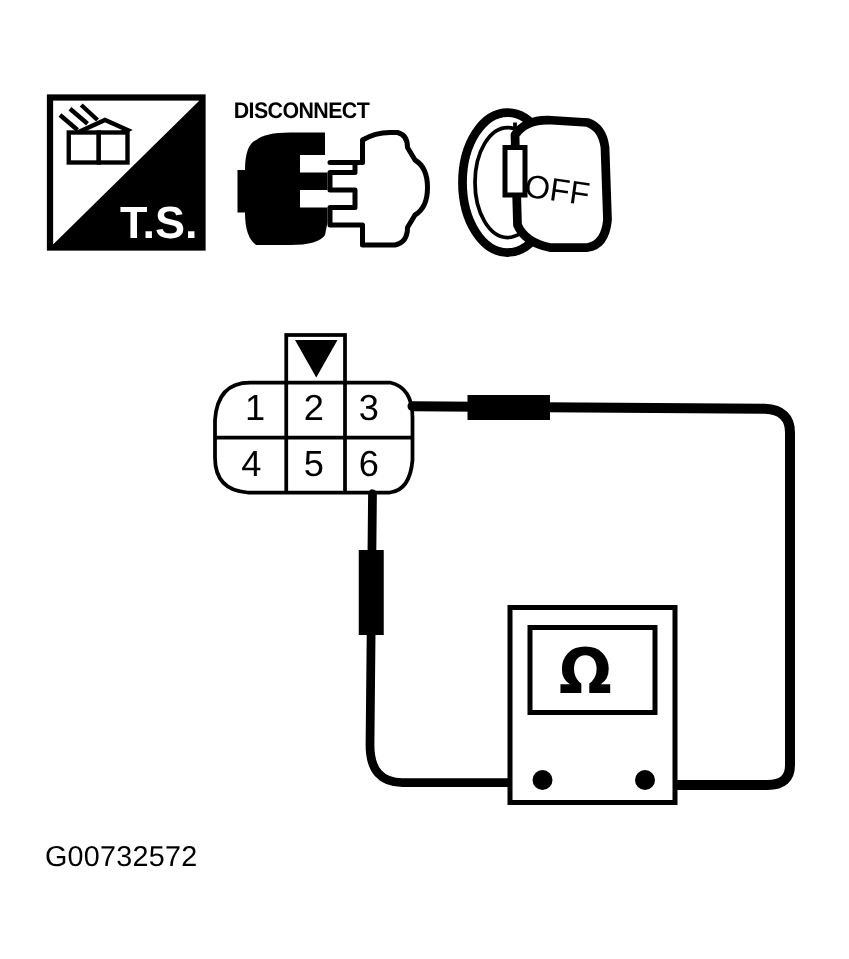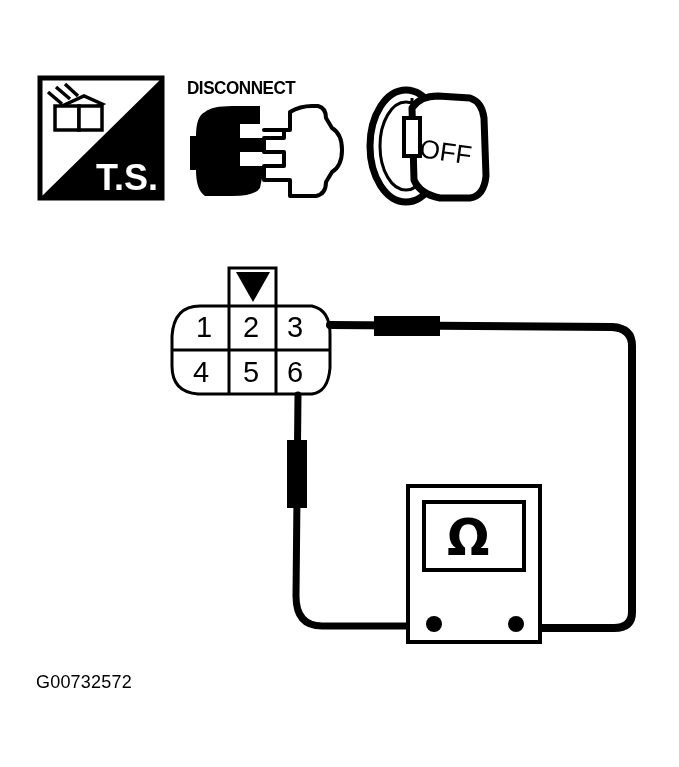--- a/index.html
+++ b/index.html
@@ -1,20 +1,20 @@
 <!DOCTYPE html>
 <html><head>
   <meta charset="utf-8">
   <style>
     html, body { margin: 0; padding: 0; background: #ffffff; }
     body { width: 679px; height: 767px; position: relative; overflow: hidden; font-family: "Liberation Sans", sans-serif; }
     .layer { position: absolute; left: 0; top: 0; }
     .icon-label { position: absolute; font-family: "Liberation Sans", sans-serif; font-weight: bold; color: #000; }
     #disconnect-label { left: 187px; top: 78px; font-size: 18px; letter-spacing: -0.5px; transform: scaleX(0.95); transform-origin: left top; }
-    #figure-id { position: absolute; left: 36px; top: 672px; font-size: 18px; color: #000; font-family: "Liberation Sans", sans-serif; letter-spacing: 0.2px; }
+    #figure-id { position: absolute; left: 36px; top: 672px; font-size: 23px; color: #000; font-family: "Liberation Sans", sans-serif; letter-spacing: 0.2px; }
   </style>
 </head>
 <body>
 
 <svg class="layer" width="679" height="767" viewBox="0 0 679 767" style="pointer-events:none">
 
   <g>
     <rect x="40" y="78" width="122" height="120" fill="#fff" stroke="#000" stroke-width="5"></rect>
     <polygon points="162,78 162,198 40,198" fill="#000"></polygon>
 

